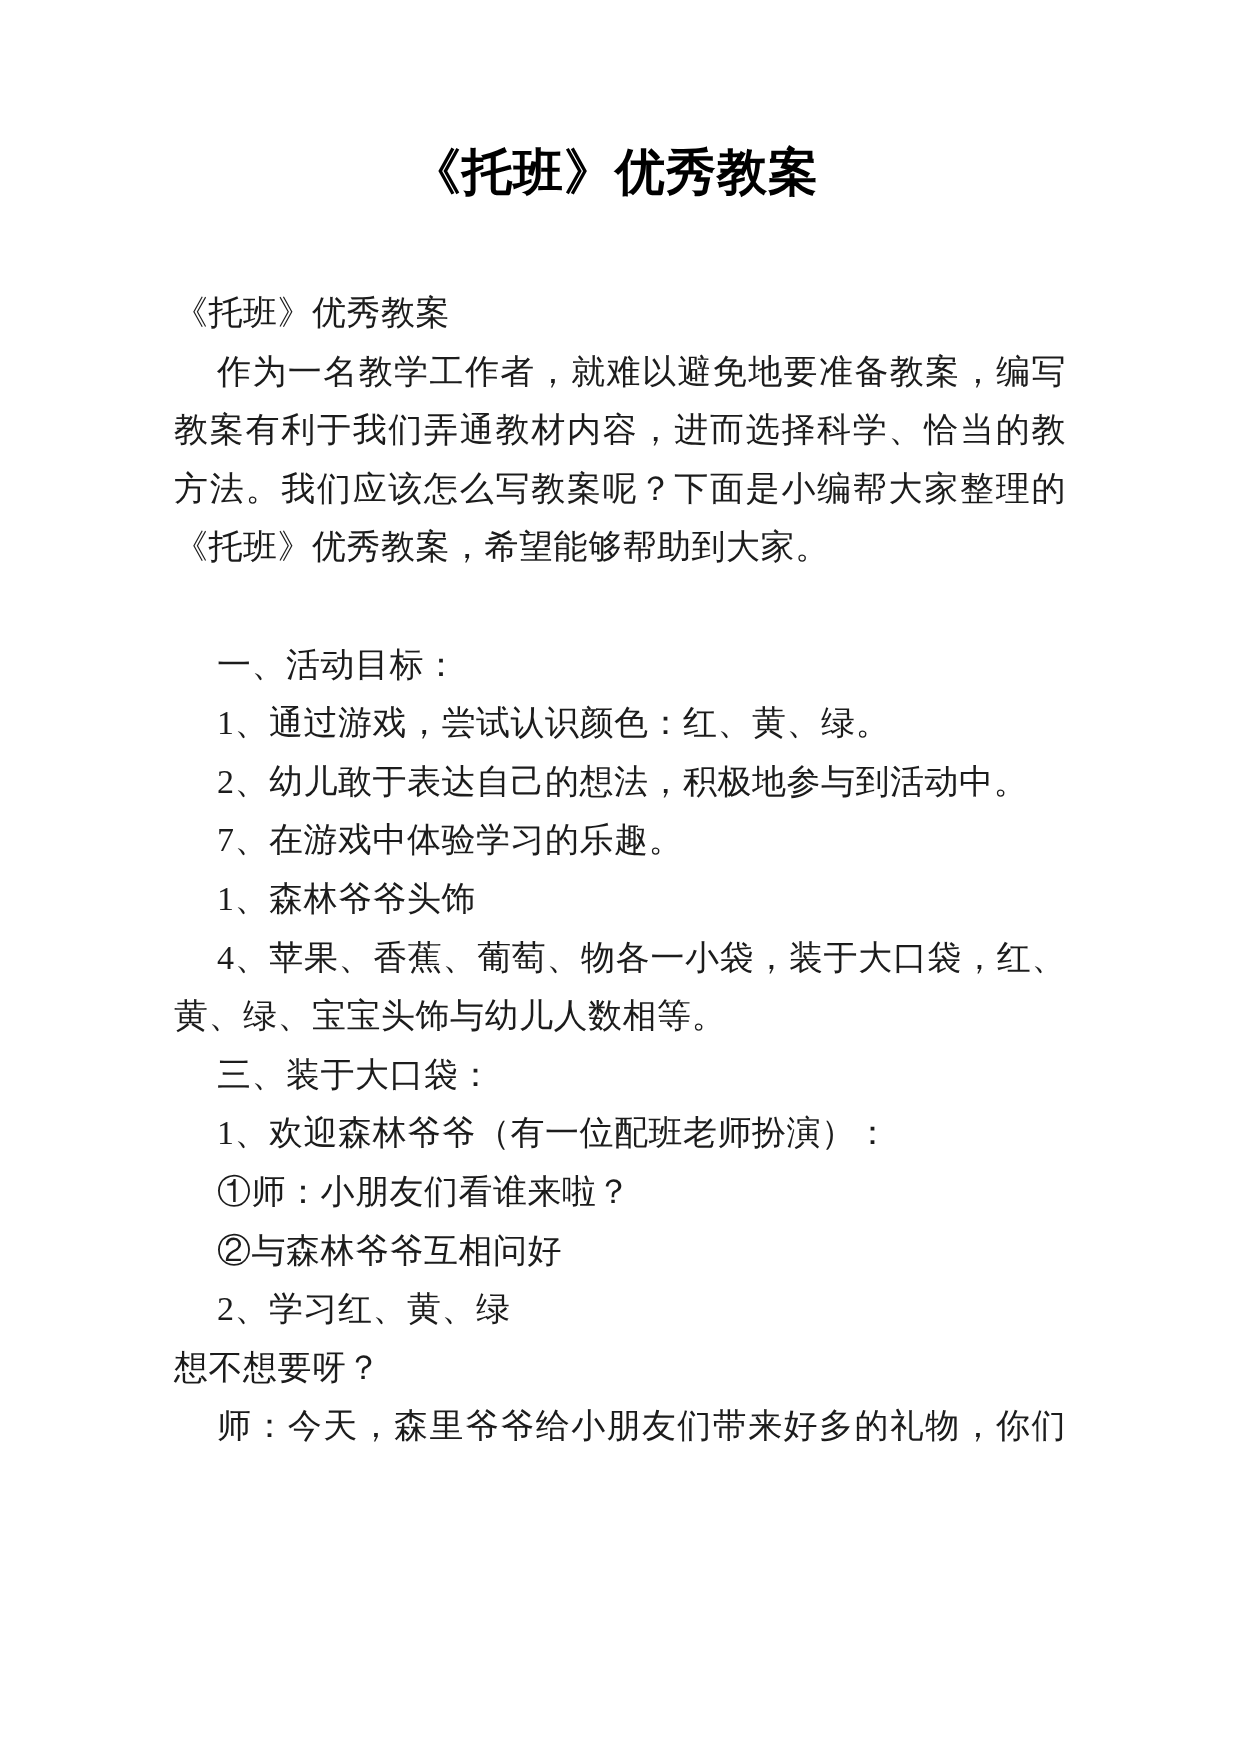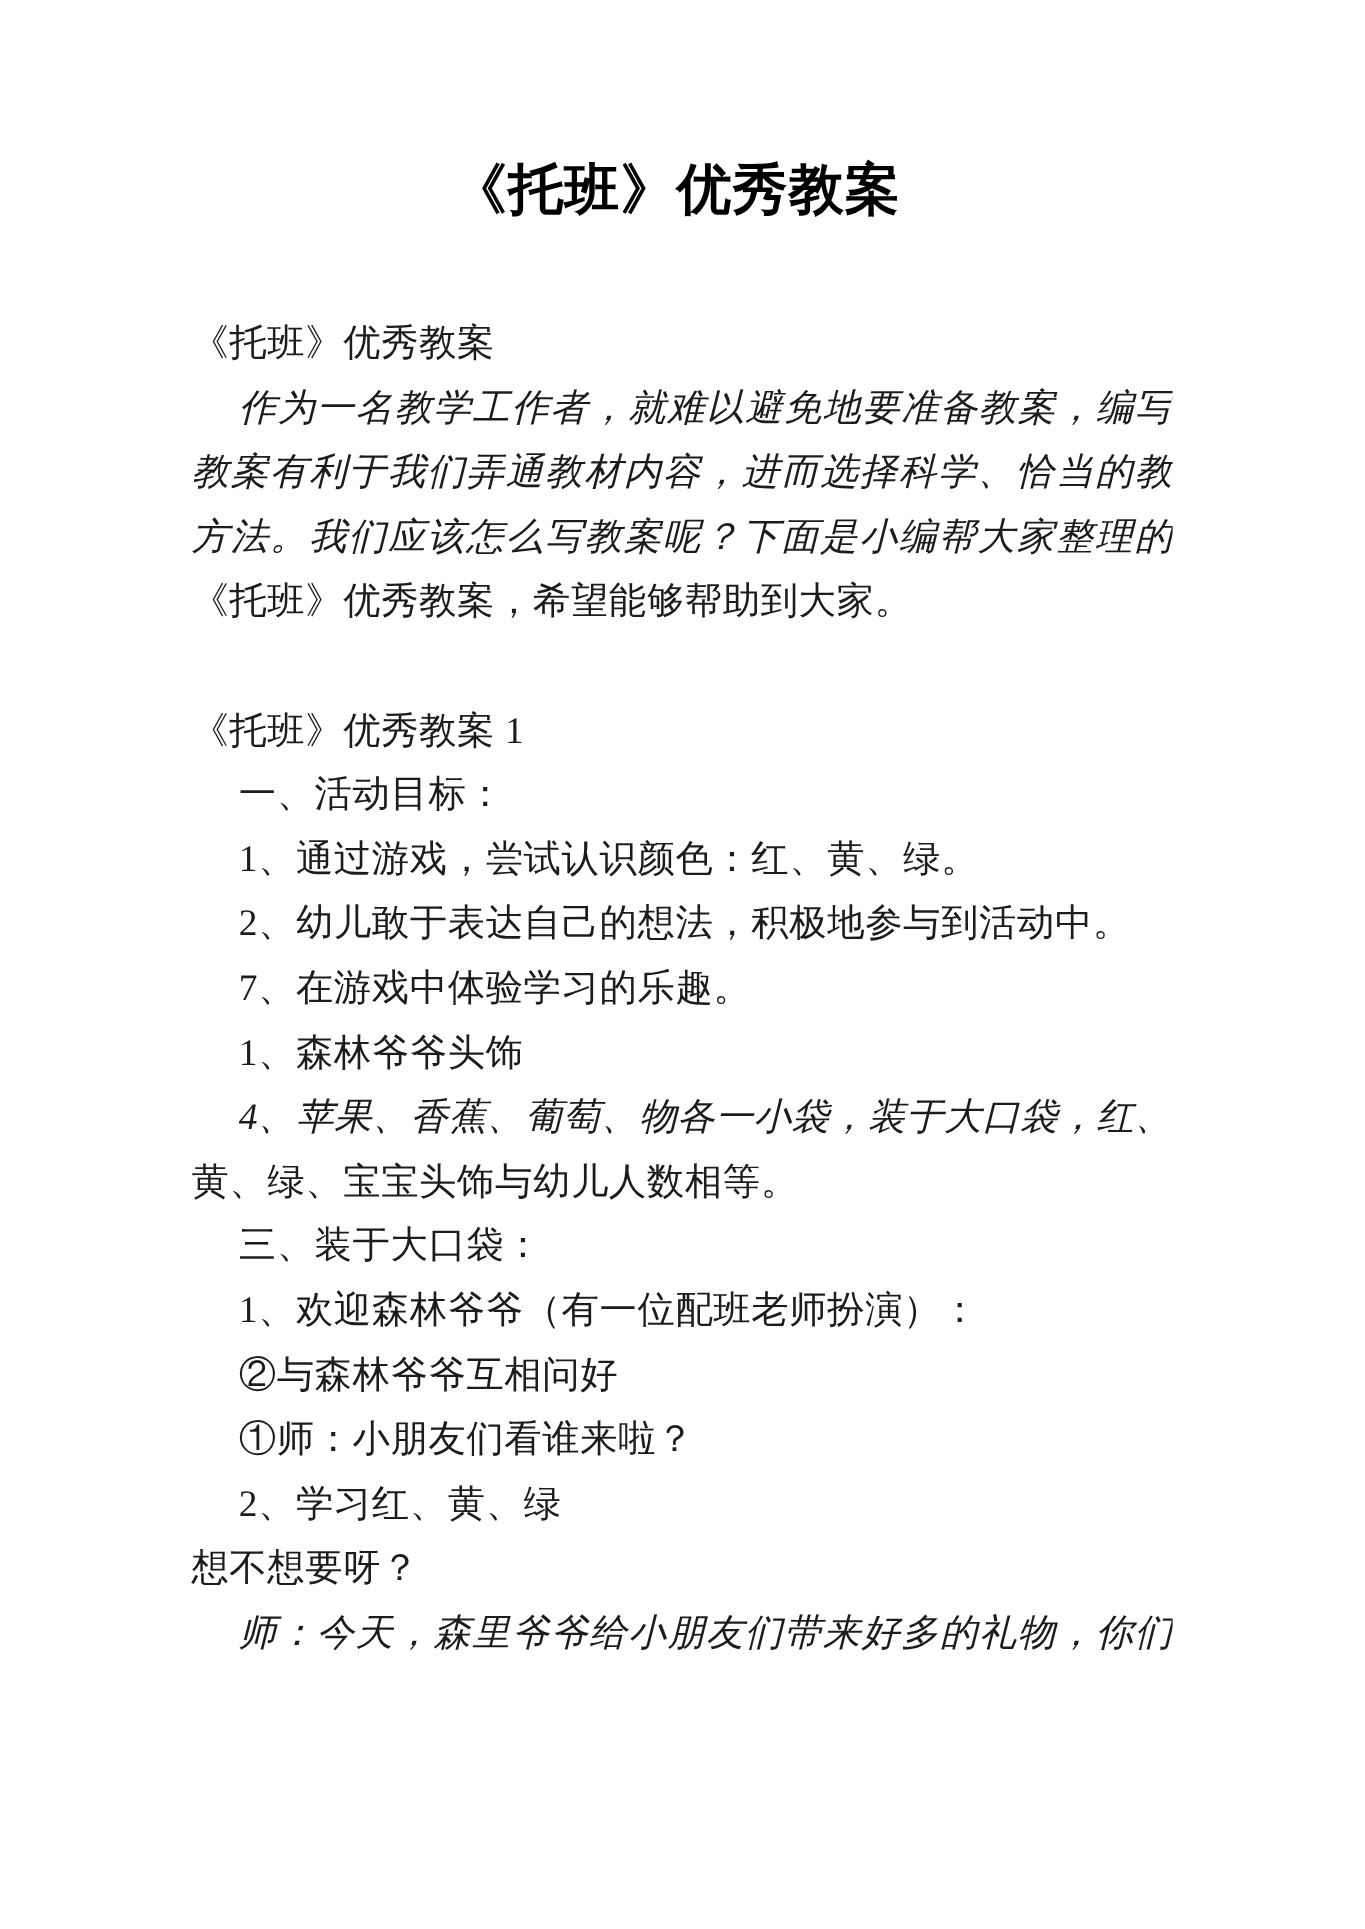--- a/index.html
+++ b/index.html
@@ -35,48 +35,46 @@
     line-height: 58.6px;
     white-space: nowrap;
     text-align: left;
   }
   .line.indent { text-indent: 43px; }
   .line.fill {
     white-space: normal;
     text-align: justify;
     text-align-last: justify;
     overflow: hidden;
-    font-style: italic;
   }
   .line.blank { height: 58.6px; }
 </style>
 </head>
 <body>
 
 <div class="page">
 
   <div class="doc-title">《托班》优秀教案</div>
 
   <div class="doc-body">
     <div class="line">《托班》优秀教案</div>
     <div class="line indent fill">作为一名教学工作者，就难以避免地要准备教案，编写</div>
     <div class="line fill">教案有利于我们弄通教材内容，进而选择科学、恰当的教学</div>
     <div class="line fill">方法。我们应该怎么写教案呢？下面是小编帮大家整理的</div>
     <div class="line">《托班》优秀教案，希望能够帮助到大家。</div>
     <div class="line blank"></div>
-    <div class="line">《托班》优秀教案 1</div>
     <div class="line indent">一、活动目标：</div>
     <div class="line indent">1、通过游戏，尝试认识颜色：红、黄、绿。</div>
     <div class="line indent">2、幼儿敢于表达自己的想法，积极地参与到活动中。</div>
     <div class="line indent">7、在游戏中体验学习的乐趣。</div>
     <div class="line indent">1、森林爷爷头饰</div>
     <div class="line indent fill">4、苹果、香蕉、葡萄、物各一小袋，装于大口袋，红、</div>
     <div class="line">黄、绿、宝宝头饰与幼儿人数相等。</div>
     <div class="line indent">三、装于大口袋：</div>
     <div class="line indent">1、欢迎森林爷爷（有一位配班老师扮演）：</div>
+    <div class="line indent">①师：小朋友们看谁来啦？</div>
     <div class="line indent">②与森林爷爷互相问好</div>
-    <div class="line indent">①师：小朋友们看谁来啦？</div>
     <div class="line indent">2、学习红、黄、绿</div>
     <div class="line">想不想要呀？</div>
     <div class="line indent fill">师：今天，森里爷爷给小朋友们带来好多的礼物，你们</div>
   </div>
 
 </div>
 
 </body></html>

